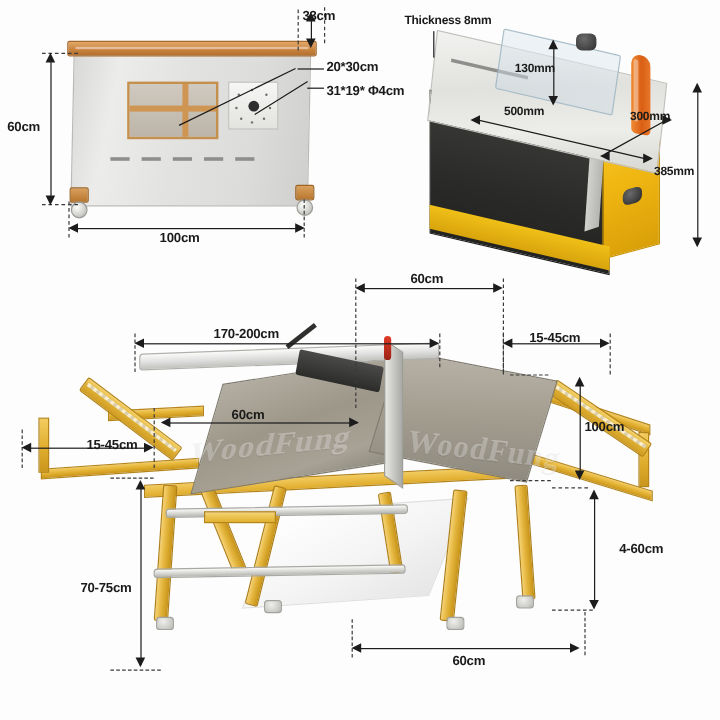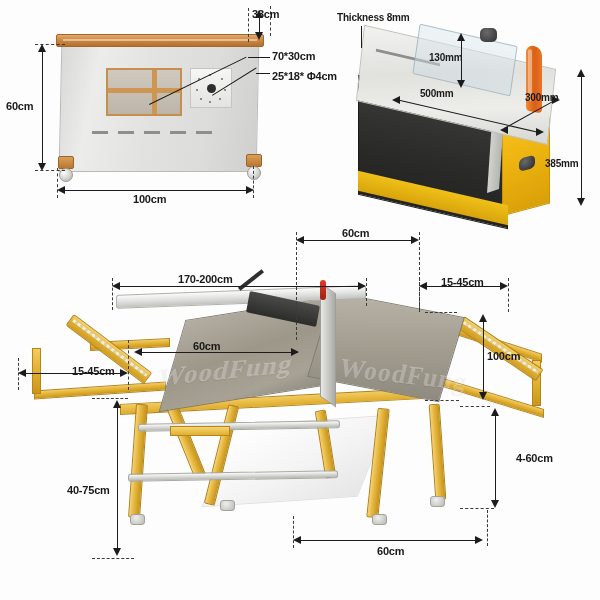--- a/index.html
+++ b/index.html
@@ -336,25 +336,25 @@
 
   <div class="ext" style="left:248px;top:8px;height:34px;"></div>
   <div class="ext" style="left:270px;top:6px;height:30px;"></div>
   <div class="vline" style="left:259px;top:12px;height:26px;"></div>
   <div class="arw arw-u" style="left:255px;top:10px;"></div>
   <div class="arw arw-d" style="left:255px;top:32px;"></div>
   <div class="dim" style="left:252px;top:8px;">33cm</div>
 
   <div class="leader" style="left:149px;top:104px;width:108px;transform:rotate(-26deg);"></div>
   <div class="hline" style="left:248px;top:57px;width:22px;"></div>
-  <div class="dim" style="left:272px;top:50px;">70*30cm</div>
+  <div class="dim" style="left:272px;top:50px;">20*30cm</div>
 
   <div class="leader" style="left:212px;top:95px;width:52px;transform:rotate(-32deg);"></div>
   <div class="hline" style="left:256px;top:73px;width:14px;"></div>
-  <div class="dim" style="left:272px;top:70px;">25*18* Φ4cm</div>
+  <div class="dim" style="left:272px;top:70px;">31*19* Φ4cm</div>
 
   <div class="view" id="view-iso">
     <div class="iso-front"></div>
     <div class="iso-side">
       <div class="sknob" style="left:26px;top:34px;"></div>
       <div class="sknob" style="left:16px;top:76px;"></div>
     </div>
     <div class="iso-base"></div>
     <div class="iso-blade-guard"></div>
     <div class="iso-table"></div>
@@ -378,21 +378,21 @@
   <div class="dim small" style="left:420px;top:88px;text-align:center;">500mm</div>
 
   <div class="hline" style="left:504px;top:128px;width:62px;transform:rotate(-29deg);transform-origin:0 0;"></div>
   <div class="arw arw-l" style="left:500px;top:126px;"></div>
   <div class="arw arw-r" style="left:552px;top:96px;"></div>
   <div class="dim small" style="left:525px;top:92px;">300mm</div>
 
   <div class="vline" style="left:581px;top:72px;height:132px;"></div>
   <div class="arw arw-u" style="left:577px;top:69px;"></div>
   <div class="arw arw-d" style="left:577px;top:198px;"></div>
-  <div class="dim small" style="left:545px;top:138px;margin-top:20px;">385mm</div>
+  <div class="dim small" style="left:545px;top:138px;">385mm</div>
 
   <div class="view" id="view-assembly">
 
     <div class="sheet" style="left:200px;top:152px;width:150px;height:80px;transform:skewX(-22deg) skewY(-4deg);"></div>
 
     <div class="wing" style="left:10px;top:42px;">
       <div class="frame-bar" style="left:4px;top:76px;width:130px;height:7px;transform:skewY(-4deg);"></div>
       <div class="frame-bar" style="left:60px;top:30px;width:78px;height:7px;transform:skewY(-3deg);"></div>
       <div class="frame-bar" style="left:2px;top:38px;width:7px;height:44px;"></div>
       <div class="rail" style="left:44px;top:4px;width:96px;height:12px;transform:rotate(37deg);transform-origin:0 0;"></div>
@@ -483,21 +483,21 @@
   <div class="vline" style="left:495px;top:412px;height:92px;"></div>
   <div class="arw arw-u" style="left:491px;top:408px;"></div>
   <div class="arw arw-d" style="left:491px;top:500px;"></div>
   <div class="dim" style="left:516px;top:452px;">4-60cm</div>
 
   <div class="ext-h" style="left:92px;top:398px;width:36px;"></div>
   <div class="ext-h" style="left:92px;top:558px;width:42px;"></div>
   <div class="vline" style="left:117px;top:404px;height:150px;"></div>
   <div class="arw arw-u" style="left:113px;top:400px;"></div>
   <div class="arw arw-d" style="left:113px;top:548px;"></div>
-  <div class="dim" style="left:67px;top:484px;">40-75cm</div>
+  <div class="dim" style="left:67px;top:484px;">70-75cm</div>
 
   <div class="ext" style="left:293px;top:516px;height:32px;"></div>
   <div class="ext" style="left:487px;top:510px;height:36px;"></div>
   <div class="hline" style="left:299px;top:540px;width:182px;"></div>
   <div class="arw arw-l" style="left:293px;top:536px;"></div>
   <div class="arw arw-r" style="left:475px;top:536px;"></div>
   <div class="dim" style="left:377px;top:545px;">60cm</div>
 
 </div>
 

